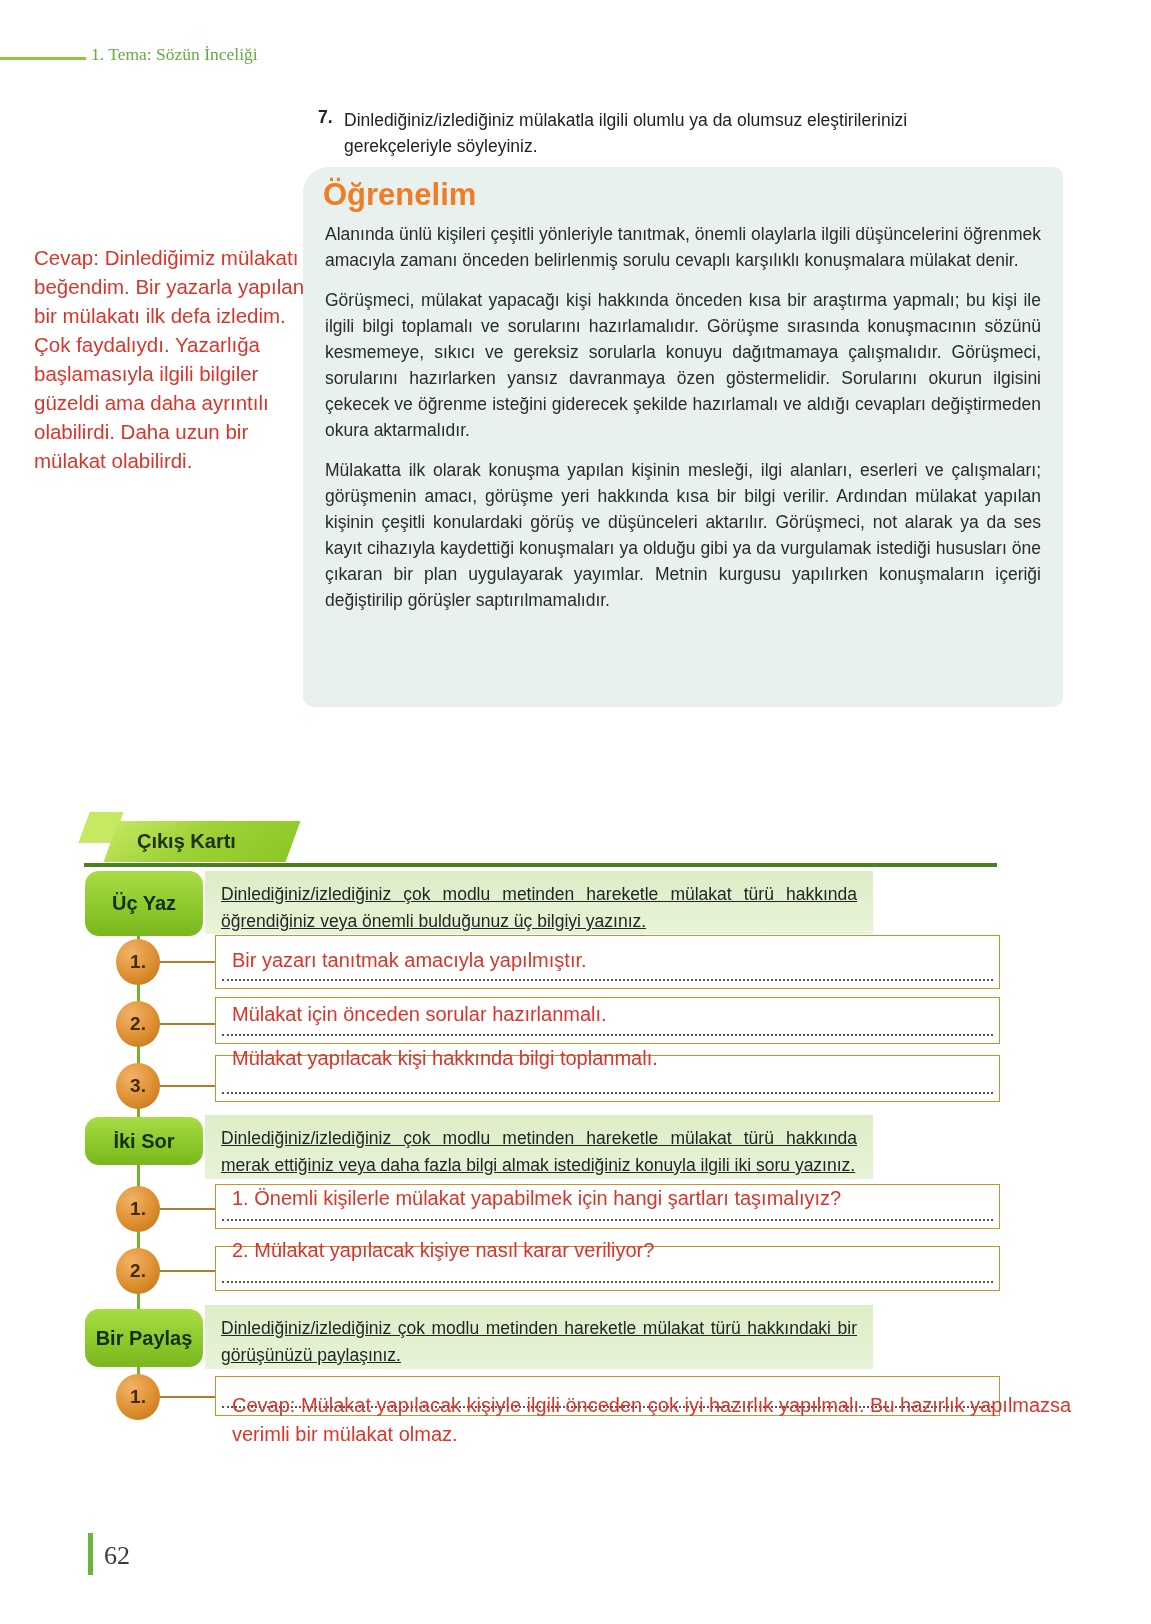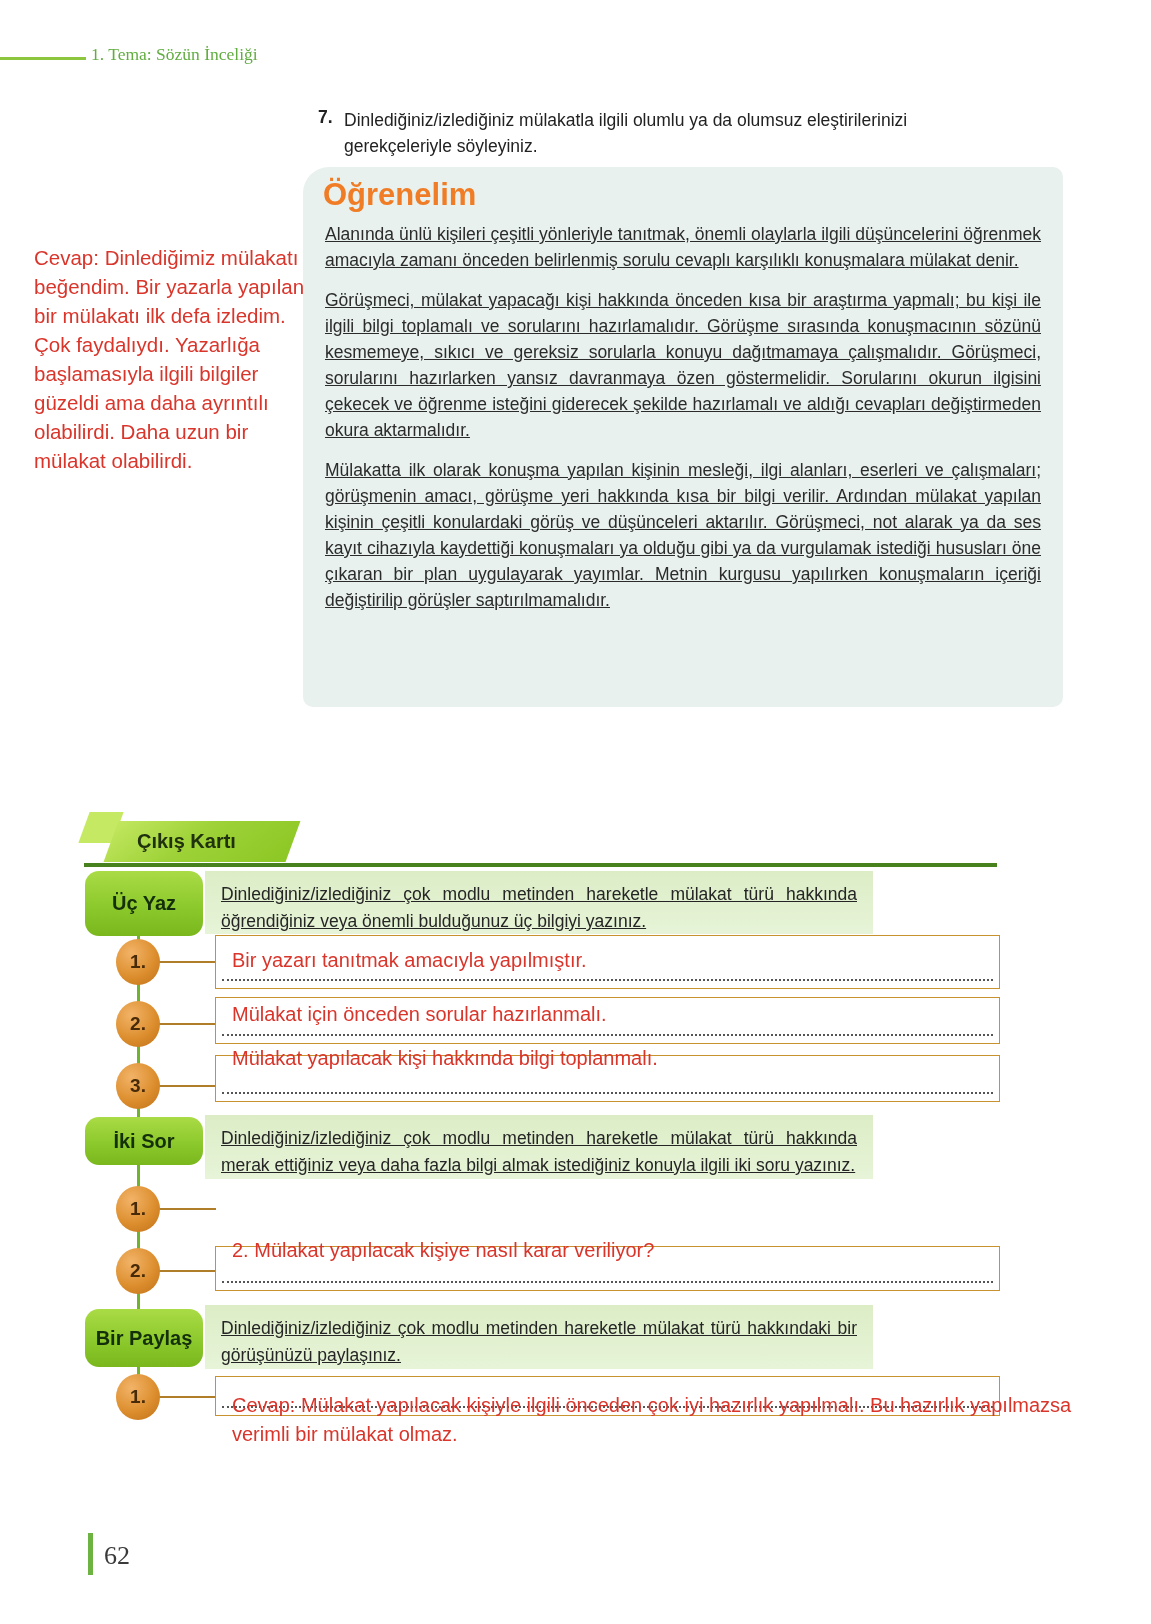--- a/index.html
+++ b/index.html
@@ -17,21 +17,21 @@
 
   
   .hand-answer-left{position:absolute;left:34px;top:243px;width:282px;font-size:20.5px;
                     line-height:29px;color:#d9352b;}
 
   
   .ogrenelim{position:absolute;left:303px;top:167px;width:760px;height:540px;background:#e8f1ee;
              border-radius:26px 10px 10px 10px;}
   .ogrenelim-title{margin:10px 0 6px 20px;font-size:31px;font-weight:bold;color:#f07d26;}
   .ogrenelim p{margin:8px 0 14px 0;padding:0 22px;font-size:17.5px;line-height:26px;
-               text-align:justify;color:#2b2b2b;text-decoration:underline;}
+               text-align:justify;color:#2b2b2b;}
 
   
   .banner-chip{position:absolute;left:84px;top:812px;width:34px;height:31px;background:#c6e964;
                transform:skewX(-20deg);}
   .banner{position:absolute;left:111px;top:821px;width:182px;height:41px;
           background:linear-gradient(135deg,#c2e75f 0%,#9ed238 45%,#8cc724 100%);
           transform:skewX(-20deg);}
   .banner-label{display:block;transform:skewX(20deg);padding-left:26px;line-height:41px;
                 font-size:20px;font-weight:bold;color:#20310d;}
   .dark-rule{position:absolute;left:84px;top:863px;width:913px;height:3.5px;background:#47821e;}
@@ -125,20 +125,24 @@
   <div class="abox x-02">
     <div class="dotline"></div>
     <div class="atext">Mülakat yapılacak kişi hakkında bilgi toplanmalı.</div>
   </div>
 
   <div class="label-box s1-l">İki Sor</div>
   <div class="band s1-b">Dinlediğiniz/izlediğiniz çok modlu metinden hareketle mülakat türü hakkında merak ettiğiniz veya daha fazla bilgi almak istediğiniz konuyla ilgili iki soru yazınız.</div>
 
   <div class="circle c-10">1.</div>
   <div class="connector k-10"></div>
+  <div class="abox x-10">
+    <div class="dotline"></div>
+    <div class="atext">1. Önemli kişilerle mülakat yapabilmek için hangi şartları taşımalıyız?</div>
+  </div>
 
   <div class="circle c-11">2.</div>
   <div class="connector k-11"></div>
   <div class="abox x-11">
     <div class="dotline"></div>
     <div class="atext">2. Mülakat yapılacak kişiye nasıl karar veriliyor?</div>
   </div>
 
   <div class="label-box s2-l">Bir Paylaş</div>
   <div class="band s2-b">Dinlediğiniz/izlediğiniz çok modlu metinden hareketle mülakat türü hakkındaki bir görüşünüzü paylaşınız.</div>

